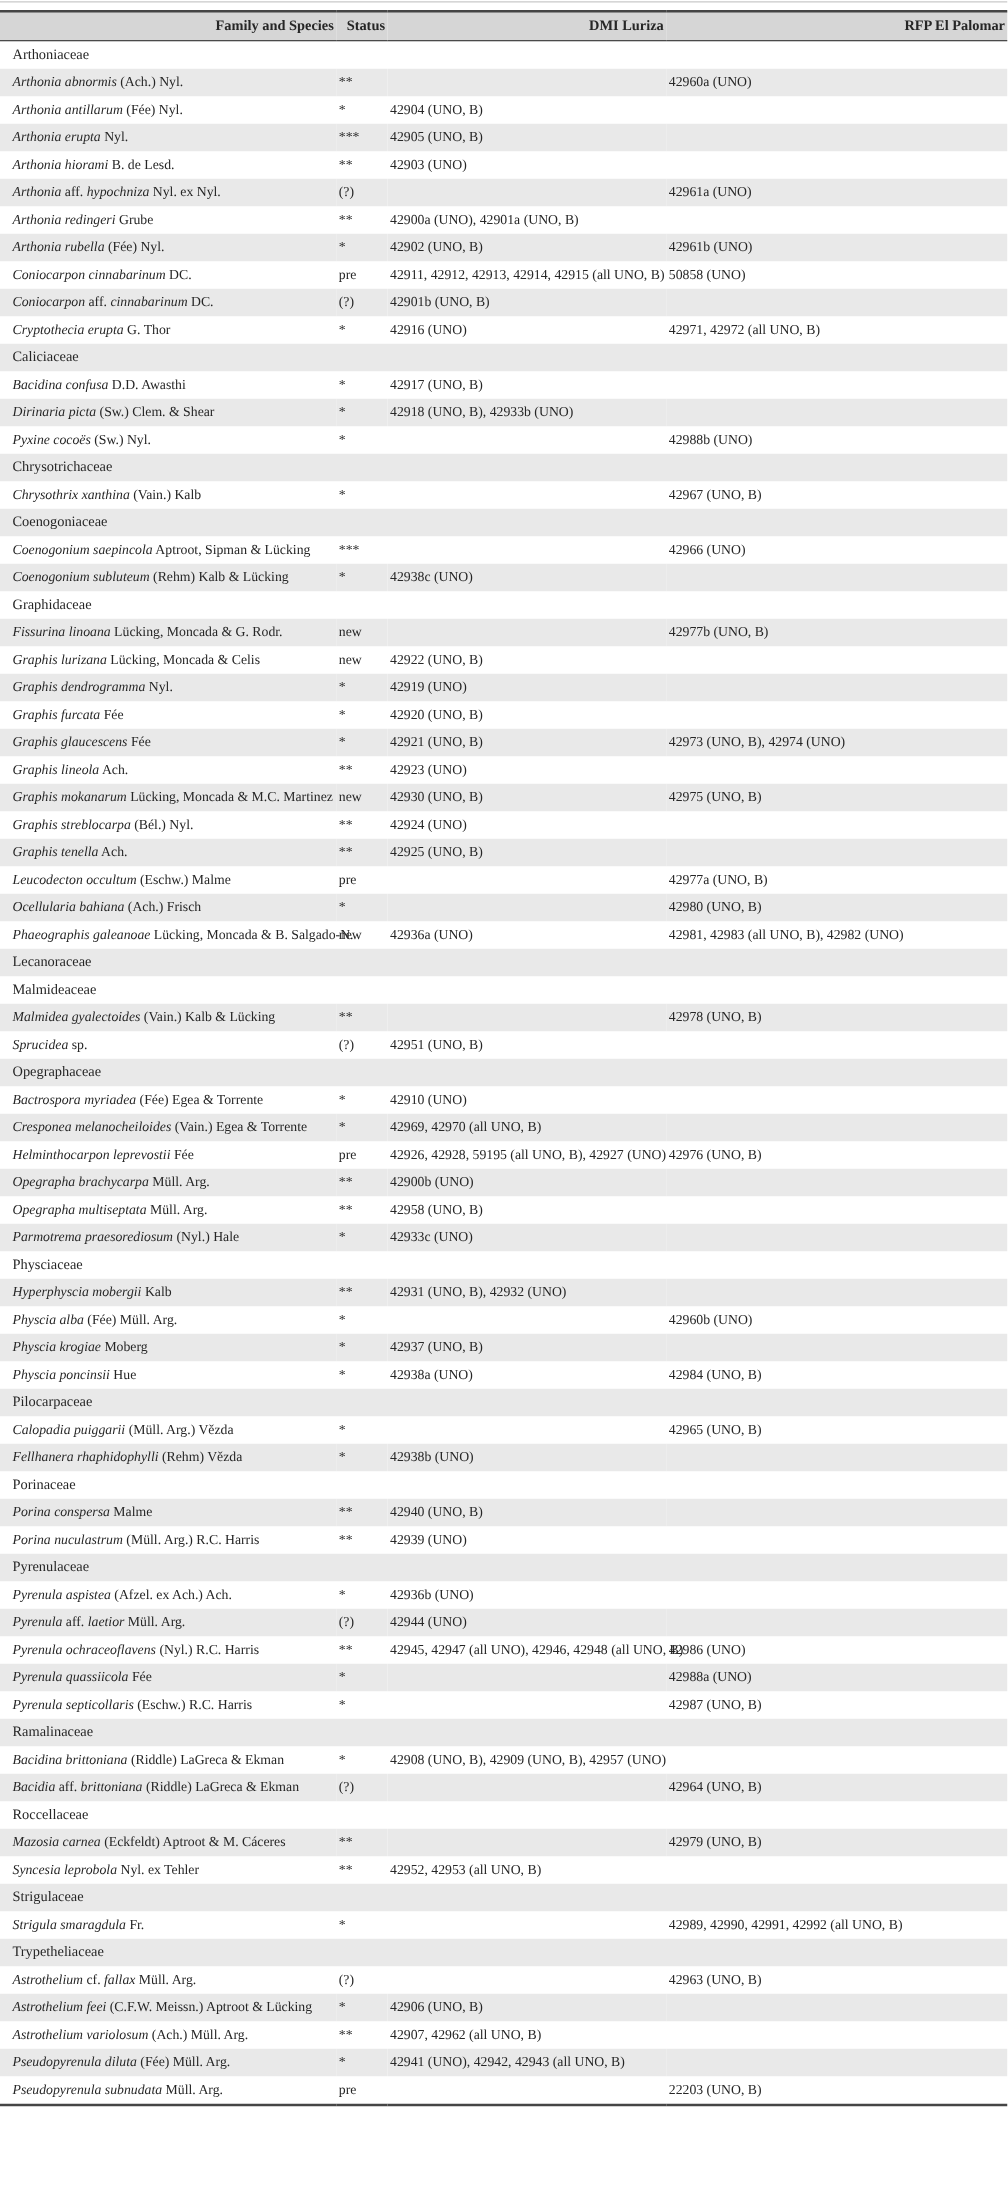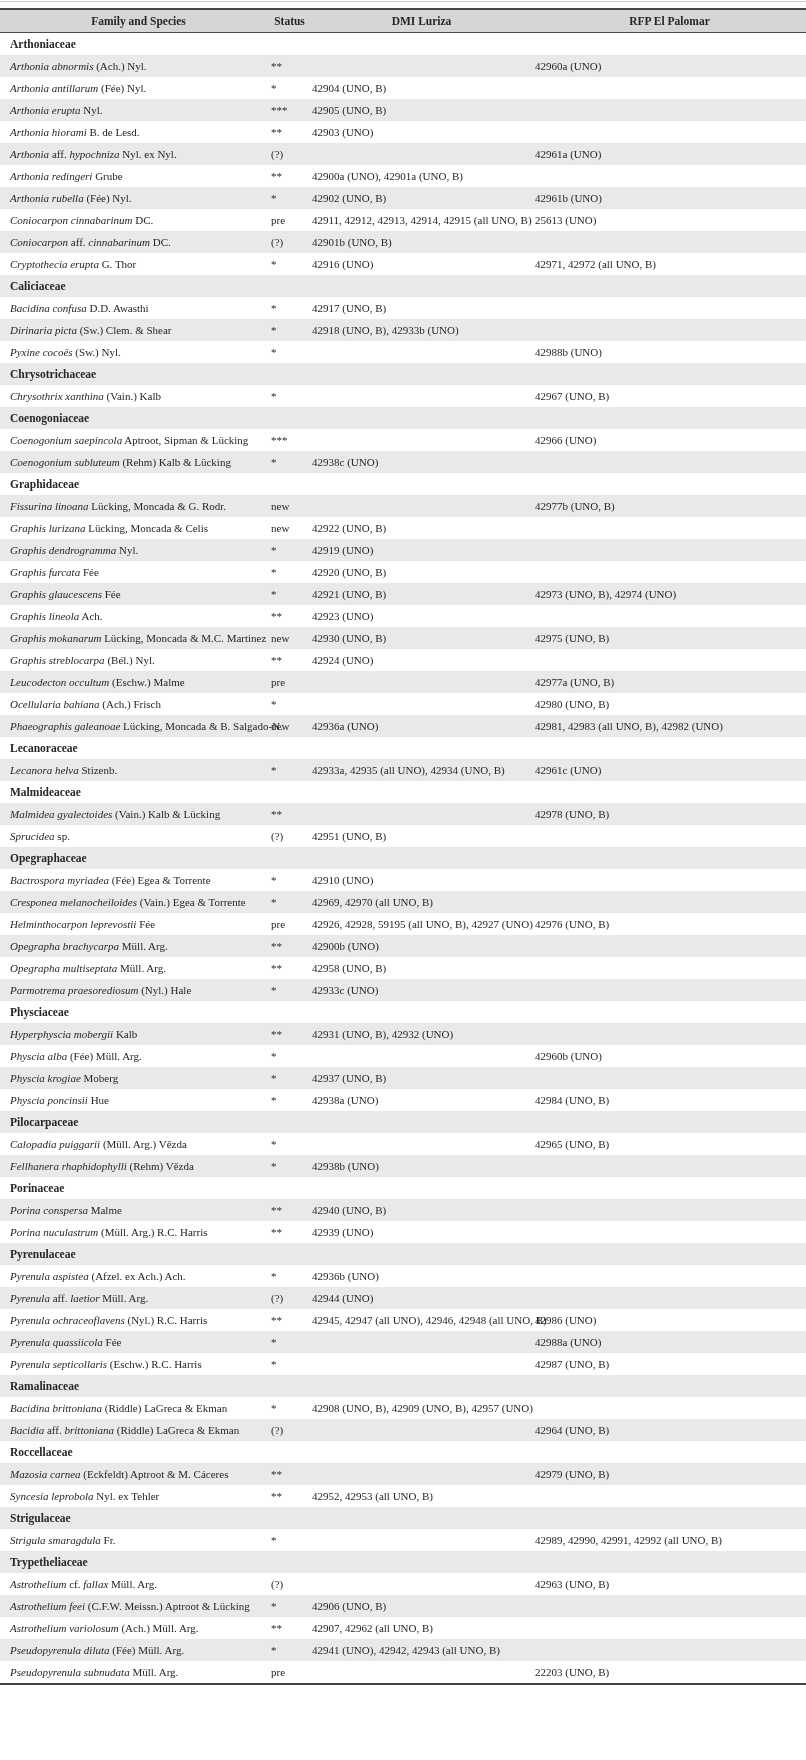--- a/index.html
+++ b/index.html
@@ -30,40 +30,40 @@
   col.c-status { width: 41px;  }
   col.c-dmi    { width: 223px; }
   col.c-rfp    { width: 273px; }
   thead tr {
     background: #d6d6d6;
     height: 22px;
   }
   thead th {
     font-size: 11.5px;
     font-weight: bold;
-    text-align: center;
+    text-align: right;
     padding: 0 2px;
     line-height: 22px;
     white-space: nowrap;
     border-bottom: 1px solid #4a4a4a;
   }
   thead th.c1 { padding-left: 10px; }
   tbody tr { height: 22px; }
   tbody tr:nth-child(even) { background: #e9e9e9; }
   tbody td {
     font-size: 11px;
     padding: 0 2px;
     line-height: 22px;
     white-space: nowrap;
     vertical-align: middle;
     overflow: visible;
   }
   tbody td.c1 { padding-left: 10px; }
   tr.family-row td {
-    font-weight: bold;
+    font-weight: normal;
     font-size: 11.5px;
   }
   .i { font-style: italic; }
   .r { font-style: normal; }
 </style>
 </head>
 <body>
 
 <div class="top-rule"></div>
 
@@ -125,21 +125,21 @@
       <tr class="species-row">
         <td class="c1"><span class="i">Arthonia rubella</span><span class="r"> (Fée) Nyl.</span></td>
         <td>*</td>
         <td>42902 (UNO, B)</td>
         <td>42961b (UNO)</td>
       </tr>
       <tr class="species-row">
         <td class="c1"><span class="i">Coniocarpon cinnabarinum</span><span class="r"> DC.</span></td>
         <td>pre</td>
         <td>42911, 42912, 42913, 42914, 42915 (all UNO, B)</td>
-        <td>25613 (UNO)</td>
+        <td>50858 (UNO)</td>
       </tr>
       <tr class="species-row">
         <td class="c1"><span class="i">Coniocarpon</span><span class="r"> aff. </span><span class="i">cinnabarinum</span><span class="r"> DC.</span></td>
         <td>(?)</td>
         <td>42901b (UNO, B)</td>
         <td></td>
       </tr>
       <tr class="species-row">
         <td class="c1"><span class="i">Cryptothecia erupta</span><span class="r"> G. Thor</span></td>
         <td>*</td>
@@ -236,46 +236,46 @@
         <td>42930 (UNO, B)</td>
         <td>42975 (UNO, B)</td>
       </tr>
       <tr class="species-row">
         <td class="c1"><span class="i">Graphis streblocarpa</span><span class="r"> (Bél.) Nyl.</span></td>
         <td>**</td>
         <td>42924 (UNO)</td>
         <td></td>
       </tr>
       <tr class="species-row">
+        <td class="c1"><span class="i">Graphis tenella</span><span class="r"> Ach.</span></td>
+        <td>**</td>
+        <td>42925 (UNO, B)</td>
+        <td></td>
+      </tr>
+      <tr class="species-row">
         <td class="c1"><span class="i">Leucodecton occultum</span><span class="r"> (Eschw.) Malme</span></td>
         <td>pre</td>
         <td></td>
         <td>42977a (UNO, B)</td>
       </tr>
       <tr class="species-row">
         <td class="c1"><span class="i">Ocellularia bahiana</span><span class="r"> (Ach.) Frisch</span></td>
         <td>*</td>
         <td></td>
         <td>42980 (UNO, B)</td>
       </tr>
       <tr class="species-row">
         <td class="c1"><span class="i">Phaeographis galeanoae</span><span class="r"> Lücking, Moncada &amp; B. Salgado-N.</span></td>
         <td>new</td>
         <td>42936a (UNO)</td>
         <td>42981, 42983 (all UNO, B), 42982 (UNO)</td>
       </tr>
       <tr class="family-row">
         <td class="c1" colspan="4">Lecanoraceae</td>
       </tr>
-      <tr class="species-row">
-        <td class="c1"><span class="i">Lecanora helva</span><span class="r"> Stizenb.</span></td>
-        <td>*</td>
-        <td>42933a, 42935 (all UNO), 42934 (UNO, B)</td>
-        <td>42961c (UNO)</td>
-      </tr>
       <tr class="family-row">
         <td class="c1" colspan="4">Malmideaceae</td>
       </tr>
       <tr class="species-row">
         <td class="c1"><span class="i">Malmidea gyalectoides</span><span class="r"> (Vain.) Kalb &amp; Lücking</span></td>
         <td>**</td>
         <td></td>
         <td>42978 (UNO, B)</td>
       </tr>
       <tr class="species-row">

